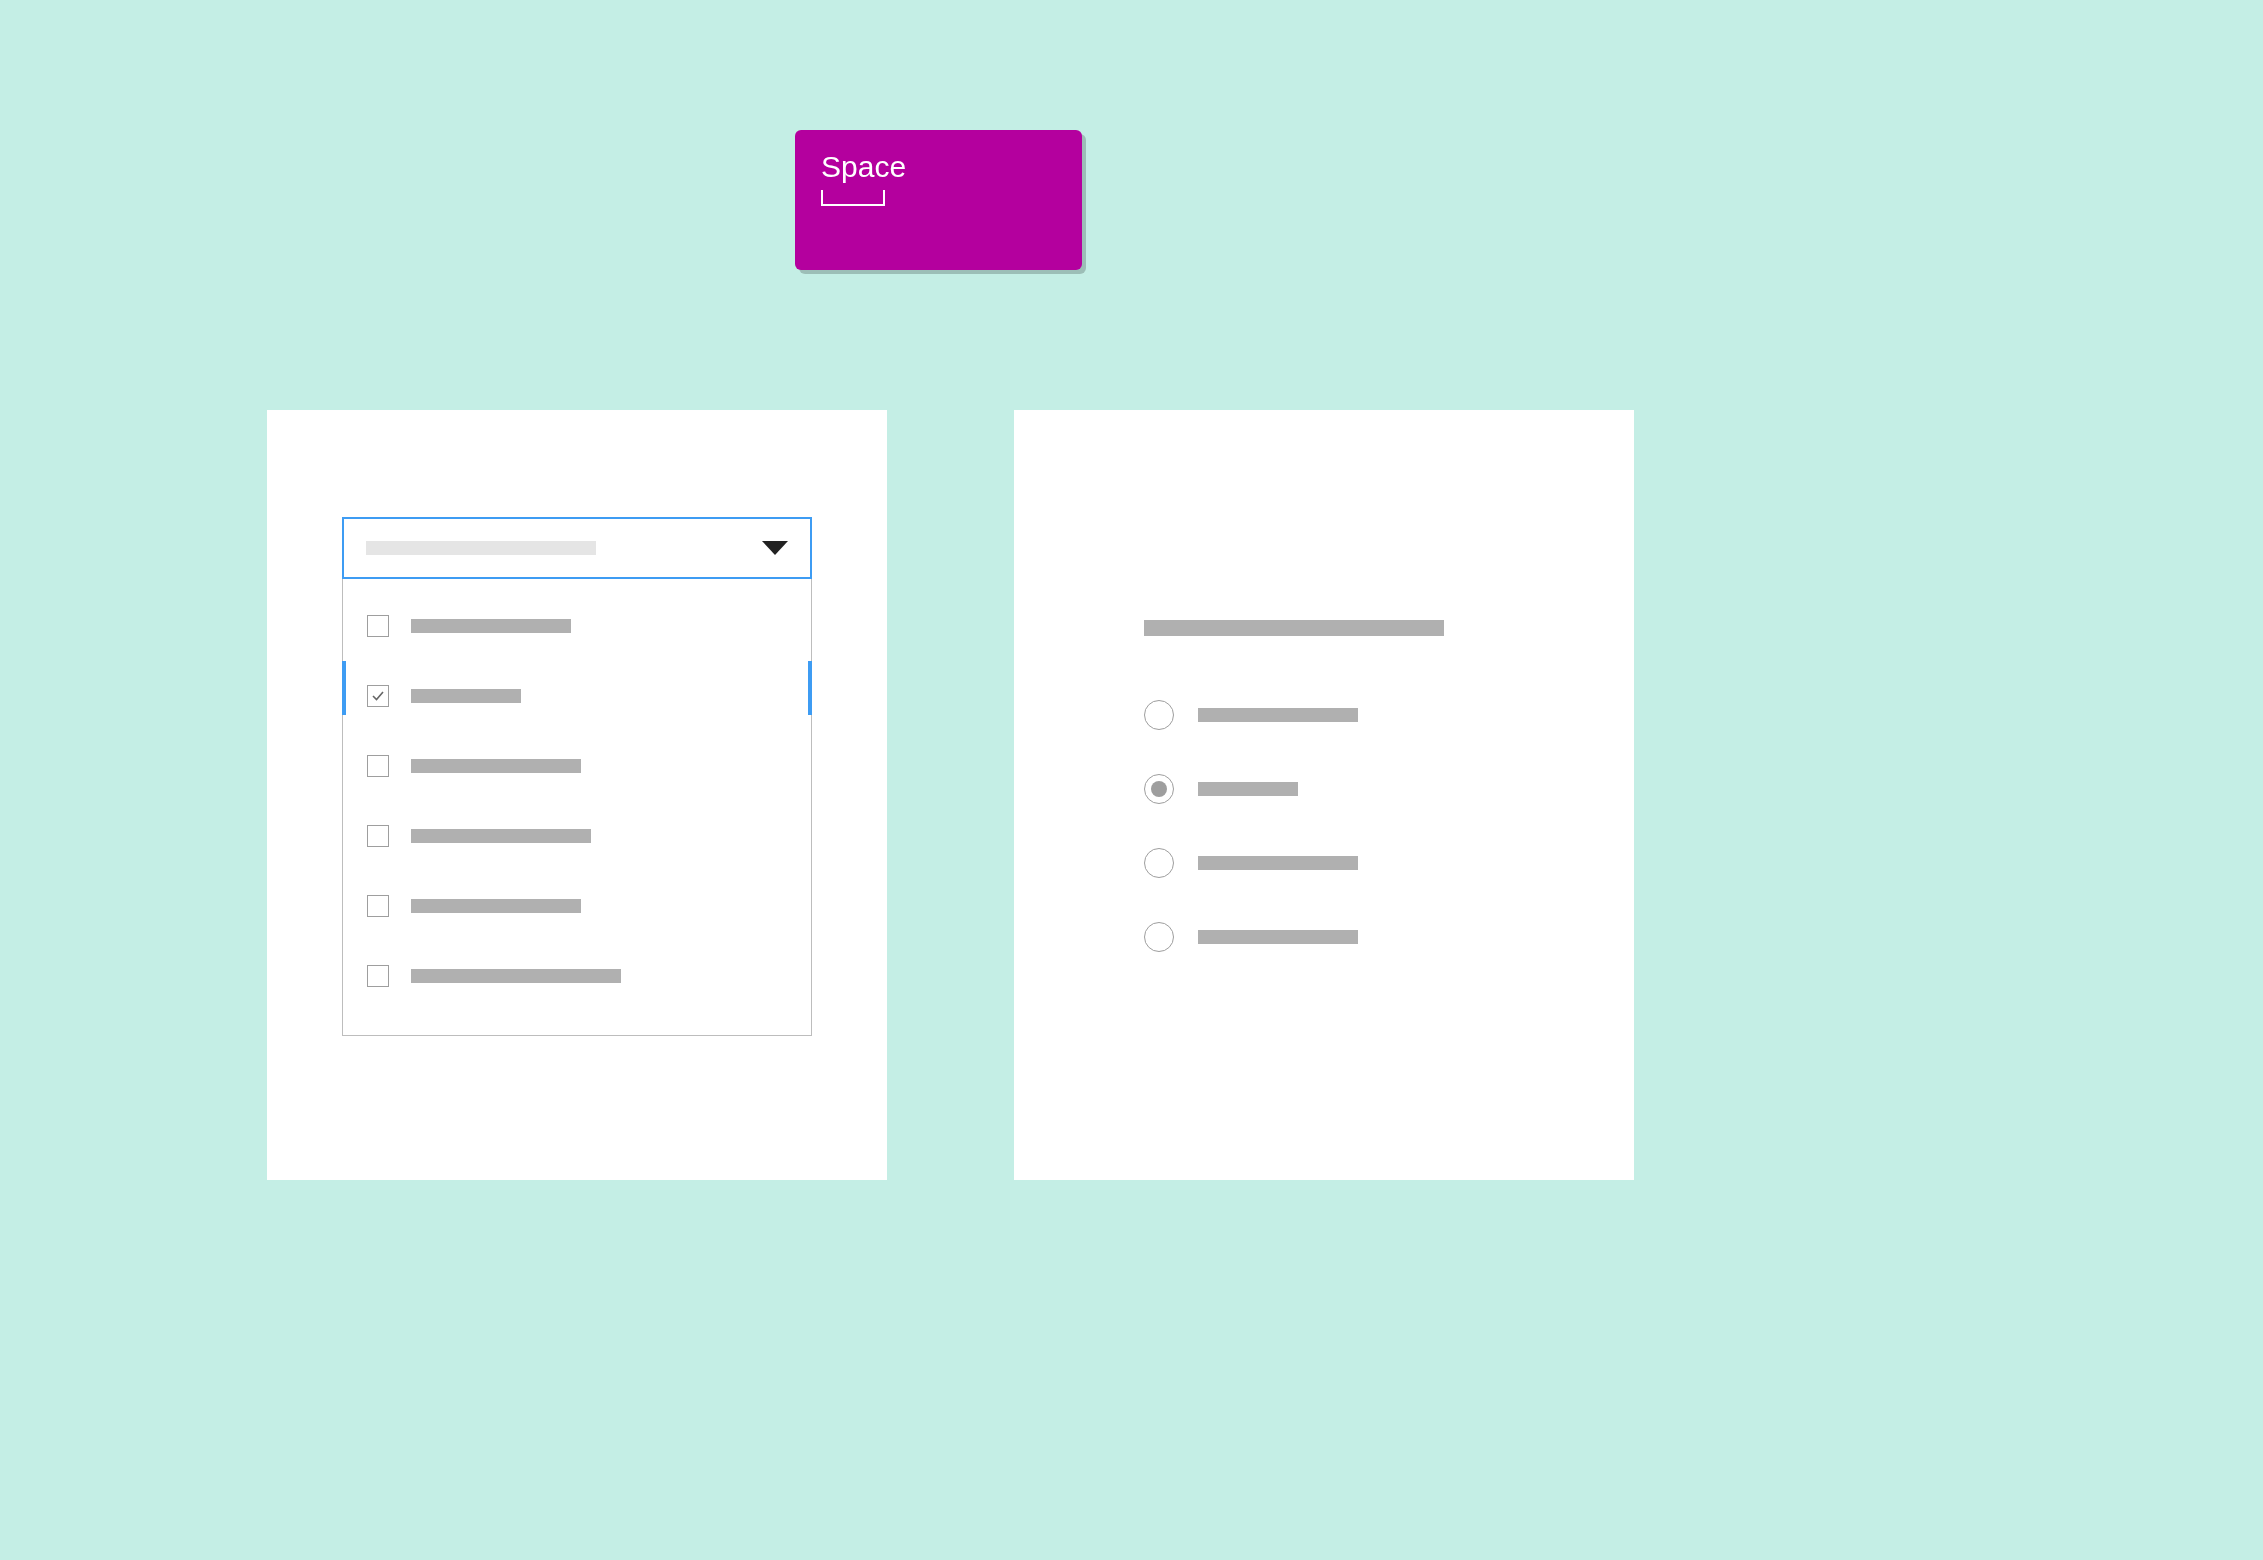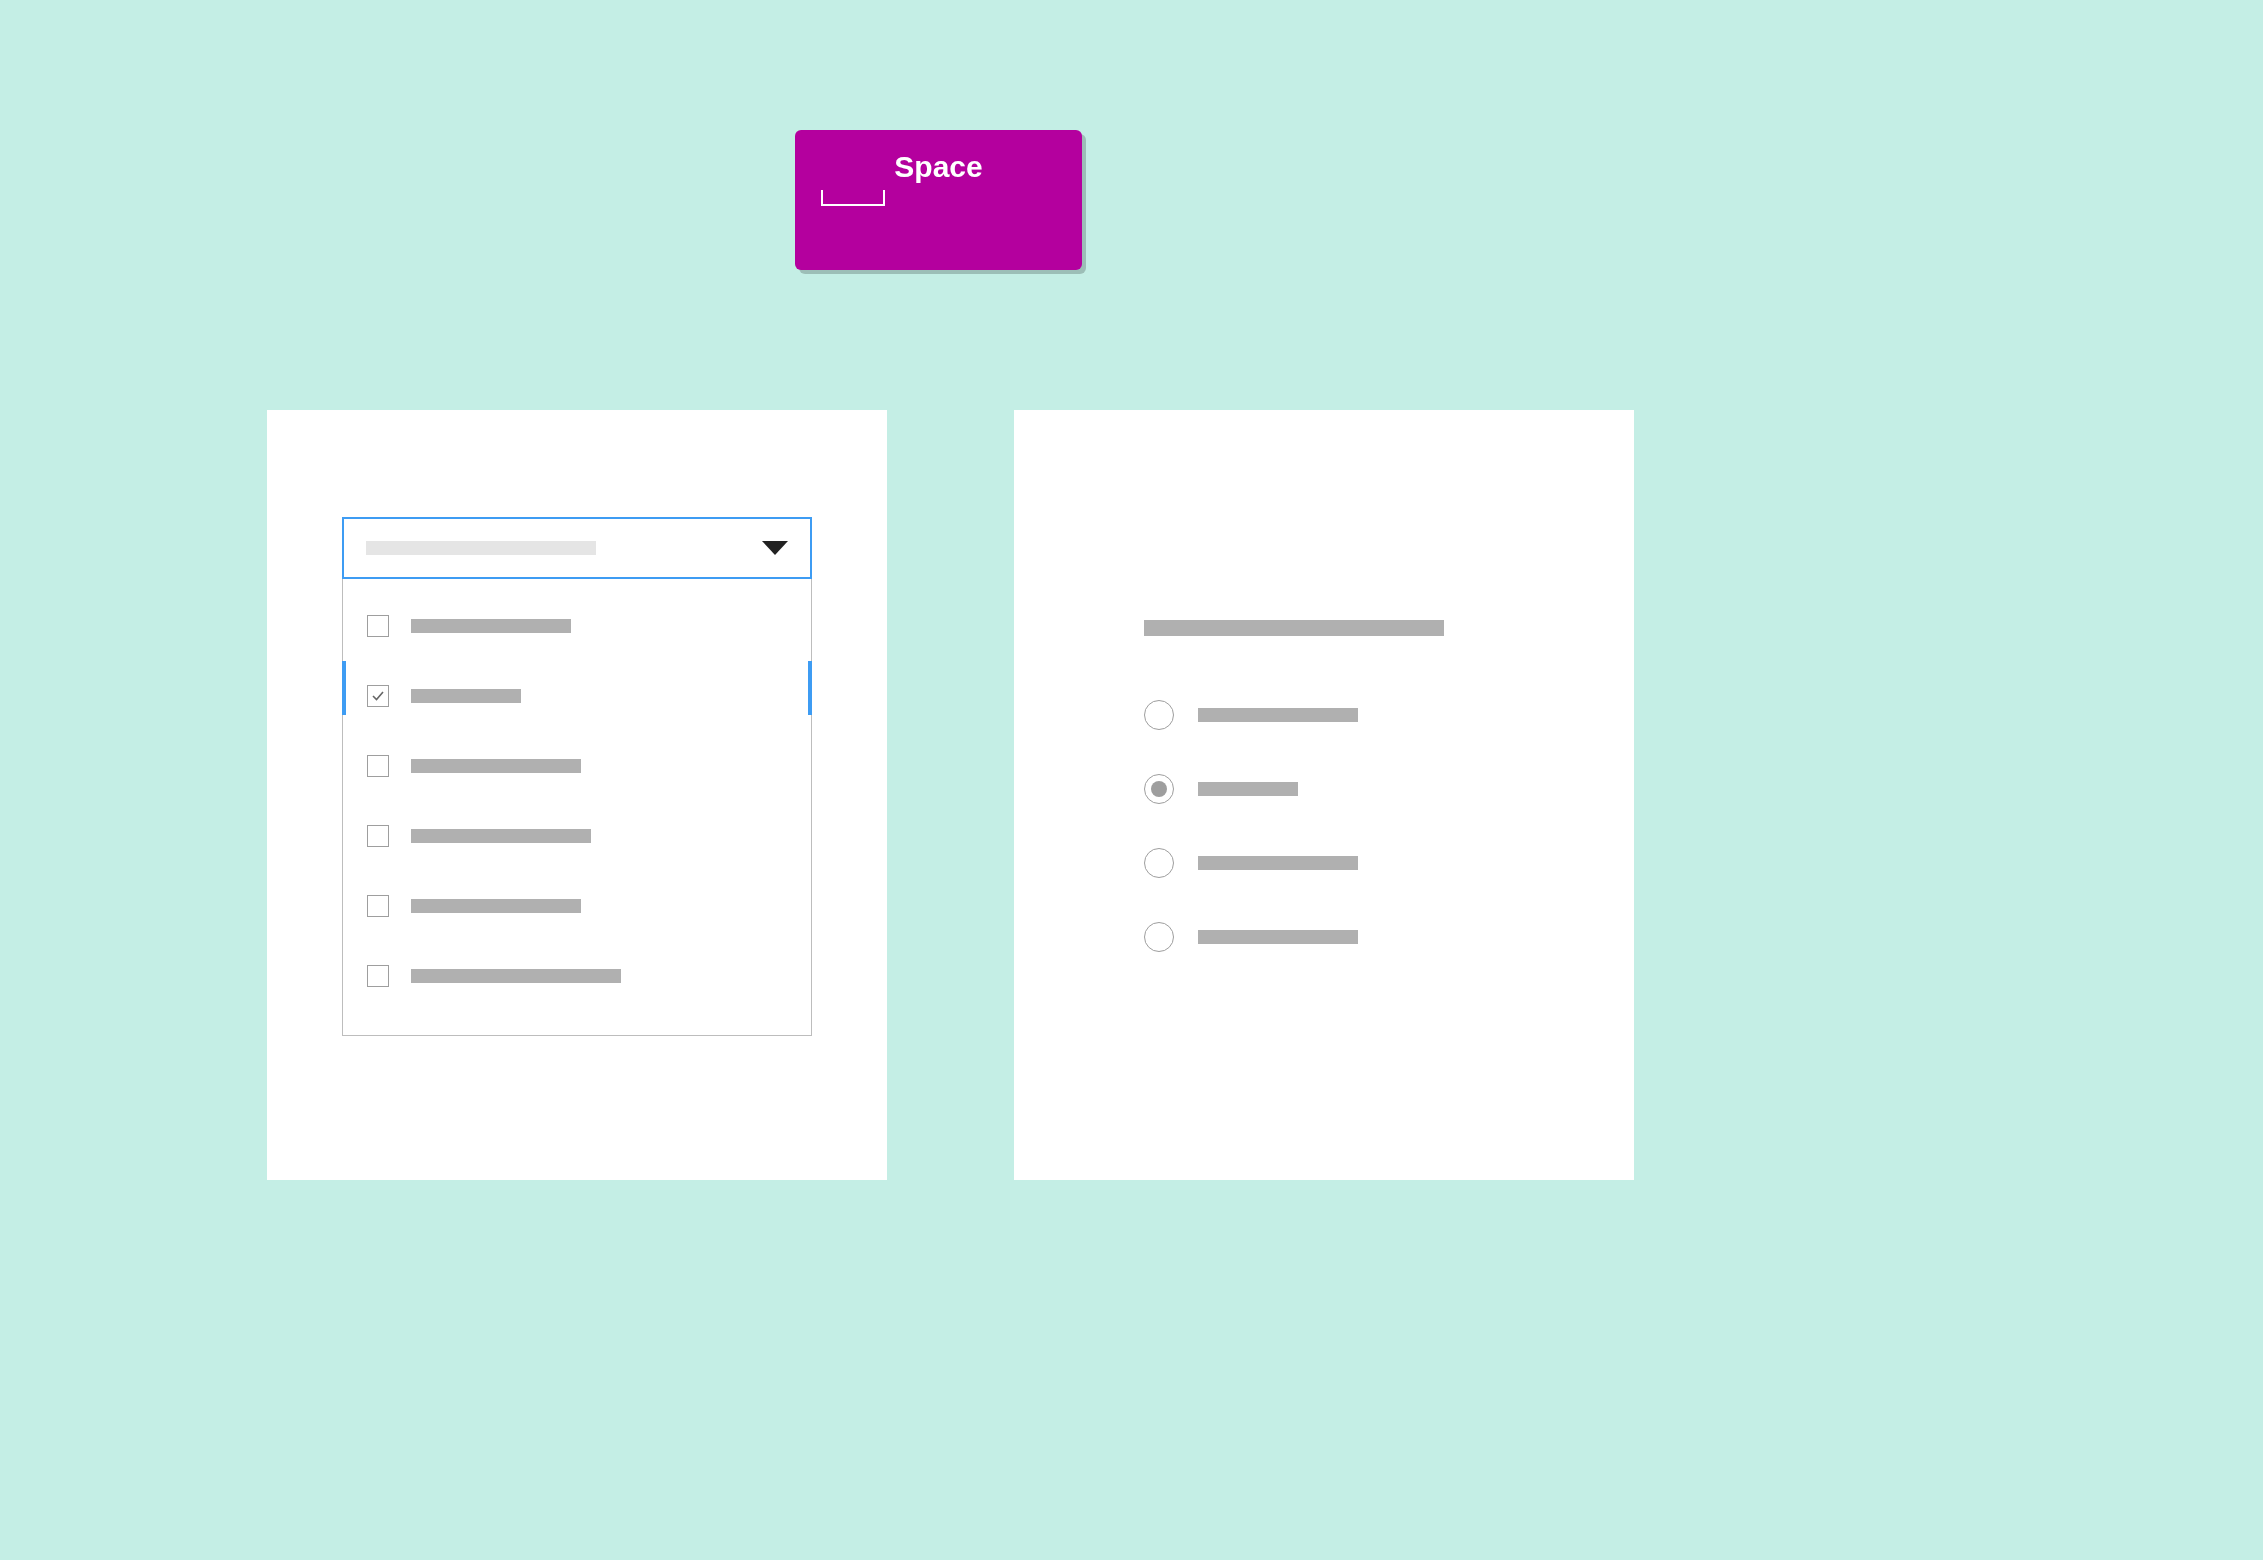--- a/index.html
+++ b/index.html
@@ -19,22 +19,21 @@
     width: 287px;
     height: 140px;
     background: #b4009e;
     border-radius: 6px;
     box-shadow: 4px 4px 0px rgba(0,0,0,0.2);
     padding: 20px 26px;
     color: #fff;
   }
   .space-key .label {
     font-size: 30px;
-    font-weight: 700;
-    text-align: center;
+    font-weight: 400;
   }
   .space-key .bracket {
     margin-top: 6px;
     width: 64px;
     height: 16px;
     border-left: 2px solid #fff;
     border-right: 2px solid #fff;
     border-bottom: 2px solid #fff;
   }
 

